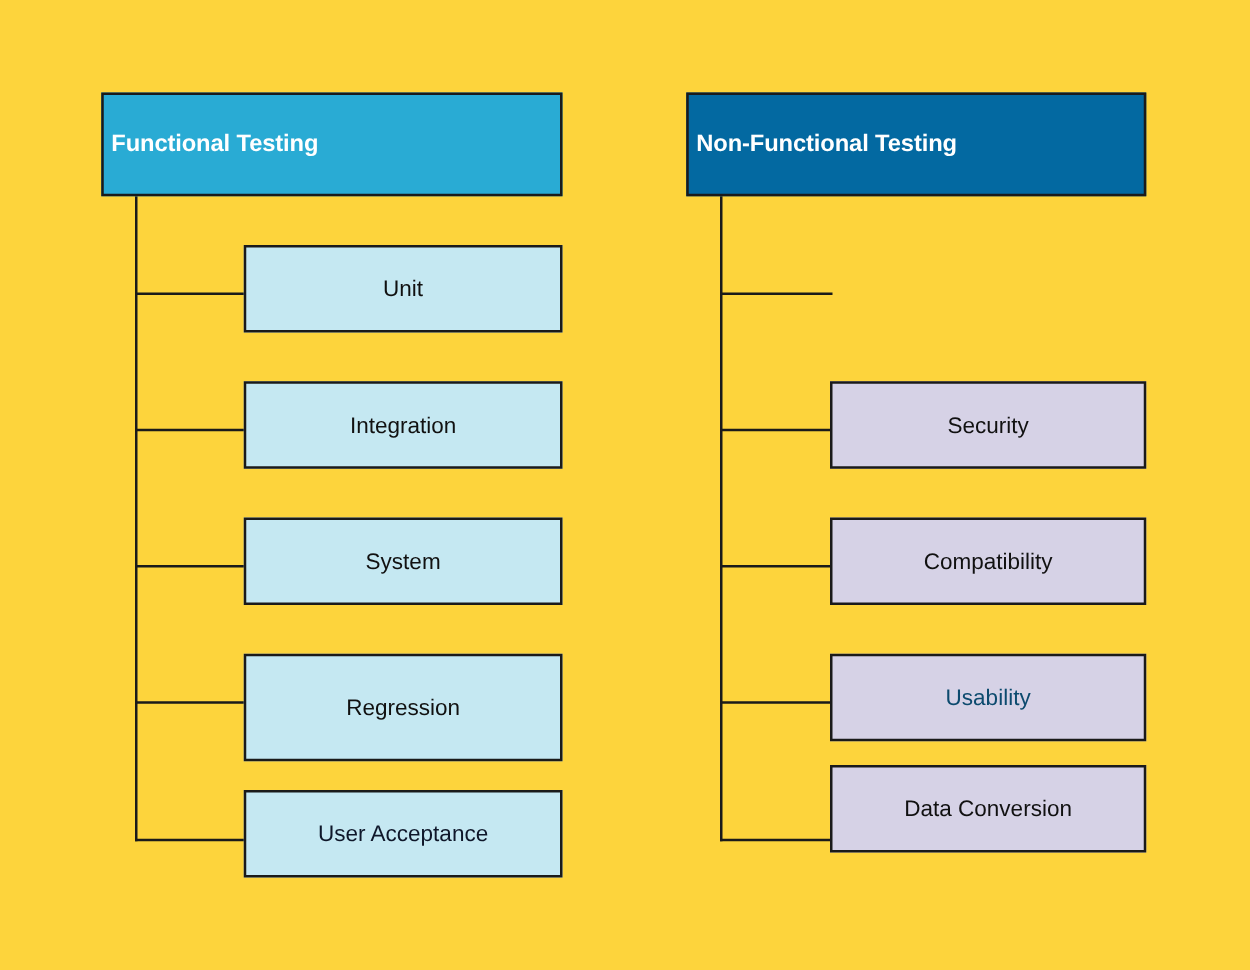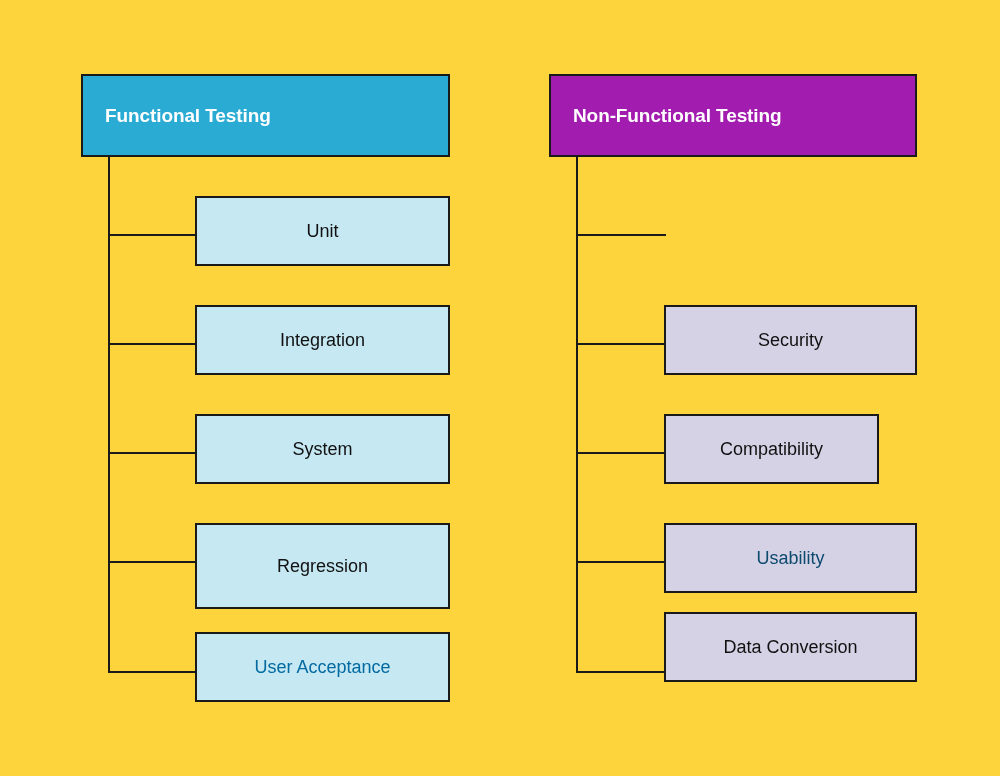--- a/index.html
+++ b/index.html
@@ -30,21 +30,21 @@
     box-sizing: border-box;
     border: 2px solid #1a1a1a;
     display: flex;
     align-items: center;
   }
   .header-label {
     color: #ffffff;
     font-size: 19px;
     font-weight: bold;
     letter-spacing: -0.1px;
-    padding-left: 22px;
+    padding-left: 6px;
     white-space: nowrap;
   }
   .child-box {
     position: absolute;
     box-sizing: border-box;
     border: 2px solid #1a1a1a;
     display: flex;
     align-items: center;
     justify-content: center;
   }
@@ -82,42 +82,42 @@
       <div class="connector" style="left: 108px; top: 452px; width: 89px; background: rgb(26, 26, 26);"></div>
       <div class="child-box" style="left: 195px; top: 414px; width: 255px; height: 70px; background: rgb(197, 232, 242); border-color: rgb(26, 26, 26);">
         <span class="child-label" style="color: rgb(17, 17, 17);">System</span>
       </div>
       <div class="connector" style="left: 108px; top: 561px; width: 89px; background: rgb(26, 26, 26);"></div>
       <div class="child-box" style="left: 195px; top: 523px; width: 255px; height: 86px; background: rgb(197, 232, 242); border-color: rgb(26, 26, 26); justify-content: center;">
         <span class="child-label" style="color: rgb(17, 17, 17);">Regression</span>
       </div>
       <div class="connector" style="left: 108px; top: 671px; width: 89px; background: rgb(26, 26, 26);"></div>
       <div class="child-box" style="left: 195px; top: 632px; width: 255px; height: 70px; background: rgb(197, 232, 242); border-color: rgb(26, 26, 26);">
-        <span class="child-label" style="color: #0369a1;">User Acceptance</span>
+        <span class="child-label" style="color: #0f172a;">User Acceptance</span>
       </div>
       <div class="header-box" style="left: 81px; top: 74px; width: 369px; height: 83px; background: rgb(41, 171, 212); border-color: rgb(26, 26, 26);">
         <span class="header-label" style="color: rgb(255, 255, 255);">Functional Testing</span>
       </div>
     </div>
     <div class="branch">
       <div class="trunk" style="left: 576px; top: 157px; height: 516px; background: rgb(26, 26, 26);"></div>
       <div class="connector" style="left: 576px; top: 234px; width: 90px; background: rgb(26, 26, 26);"></div>
       <div class="connector" style="left: 576px; top: 343px; width: 90px; background: rgb(26, 26, 26);"></div>
       <div class="child-box" style="left: 664px; top: 305px; width: 253px; height: 70px; background: rgb(214, 210, 230); border-color: rgb(26, 26, 26);">
         <span class="child-label" style="color: rgb(17, 17, 17);">Security</span>
       </div>
       <div class="connector" style="left: 576px; top: 452px; width: 90px; background: rgb(26, 26, 26);"></div>
-      <div class="child-box" style="left: 664px; top: 414px; width: 215px; height: 70px; background: rgb(214, 210, 230); border-color: rgb(26, 26, 26);">
+      <div class="child-box" style="left: 664px; top: 414px; width: 253px; height: 70px; background: rgb(214, 210, 230); border-color: rgb(26, 26, 26);">
         <span class="child-label" style="color: rgb(17, 17, 17);">Compatibility</span>
       </div>
       <div class="connector" style="left: 576px; top: 561px; width: 90px; background: rgb(26, 26, 26);"></div>
       <div class="child-box" style="left: 664px; top: 523px; width: 253px; height: 70px; background: rgb(214, 210, 230); border-color: rgb(26, 26, 26);">
         <span class="child-label" style="color: #0c4a6e;">Usability</span>
       </div>
       <div class="connector" style="left: 576px; top: 671px; width: 90px; background: rgb(26, 26, 26);"></div>
       <div class="child-box" style="left: 664px; top: 612px; width: 253px; height: 70px; background: rgb(214, 210, 230); border-color: rgb(26, 26, 26);">
         <span class="child-label" style="color: rgb(17, 17, 17);">Data Conversion</span>
       </div>
-      <div class="header-box" style="left: 549px; top: 74px; width: 368px; height: 83px; background: #a21caf; border-color: rgb(26, 26, 26);">
+      <div class="header-box" style="left: 549px; top: 74px; width: 368px; height: 83px; background: #0369a1; border-color: rgb(26, 26, 26);">
         <span class="header-label" style="color: rgb(255, 255, 255);">Non-Functional Testing</span>
       </div>
     </div>
   </div>
 
 </body></html>

